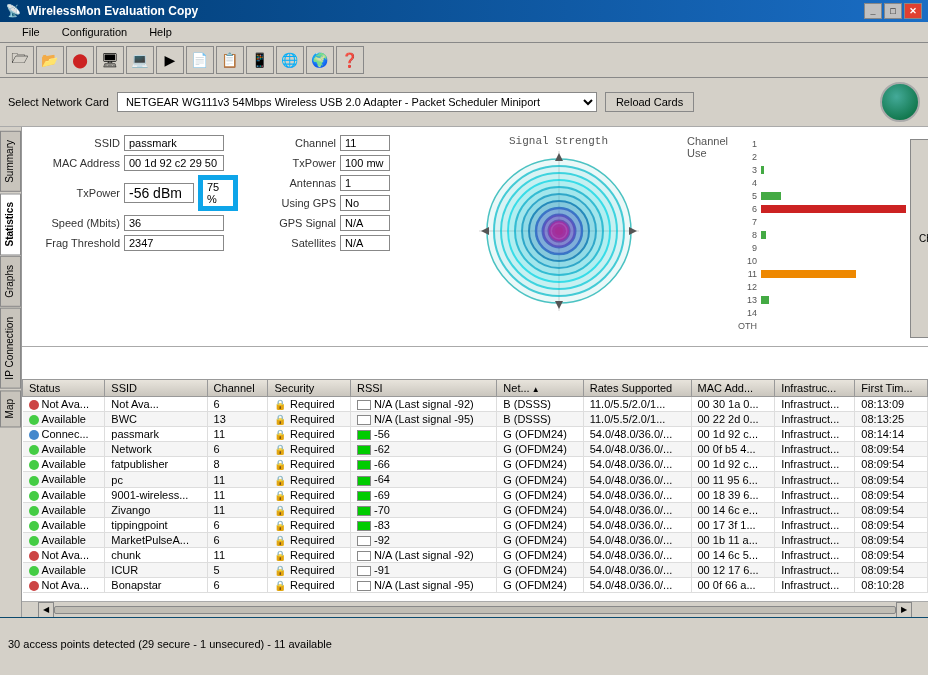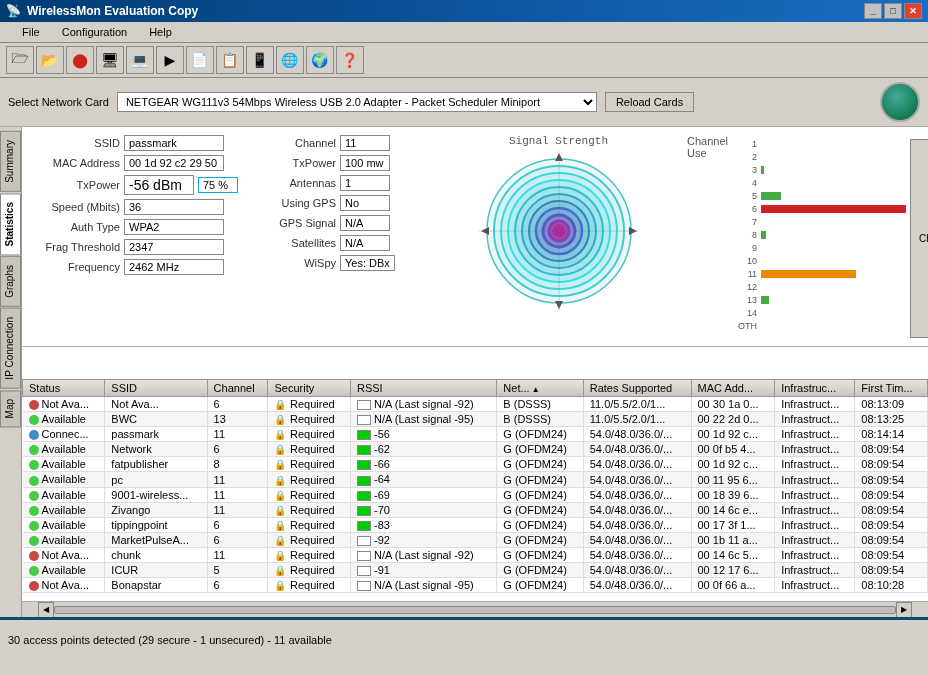--- a/index.html
+++ b/index.html
@@ -152,21 +152,21 @@
     }
     .field-value {
       background: white;
       border: 1px solid #888;
       padding: 1px 4px;
       font-size: 11px;
       min-width: 100px;
     }
     .field-value.short { min-width: 50px; }
     .signal-dbm { border: 1px solid #888; padding: 1px 4px; min-width: 70px; font-size: 14px; }
-    .signal-pct { border: 1px solid #0ea5e9; padding: 1px 4px; min-width: 40px; font-size: 11px; }
+    .signal-pct { border: 5px solid #0ea5e9; padding: 1px 4px; min-width: 40px; font-size: 11px; }
 
     .signal-chart-area {
       flex: 1;
       display: flex;
       flex-direction: column;
       align-items: center;
       min-width: 200px;
     }
     .chart-title { font-size: 11px; color: #555; margin-bottom: 4px; font-family: Liberation Mono, monospace; }
 
@@ -257,22 +257,22 @@
       border: 1px solid #888;
       background: #00cc00;
       vertical-align: middle;
     }
     .rssi-bar.empty { background: white; }
 
     .lock-icon { font-size: 10px; color: #888; }
 
     .status-bar {
       background: #d4d0c8;
-      border-top: 3px solid #0c4a6e;
-      padding: 14px 8px;
+      border-top: 1px solid #0c4a6e;
+      padding: 20px 8px;
       font-size: 11px;
       display: flex;
       align-items: center;
     }
 
     .scrollbar-area {
       height: 16px;
       background: #d4d0c8;
       border-top: 1px solid #aaa;
       display: flex;
@@ -360,31 +360,23 @@
           <div class="field-row">
             <span class="field-label">TxPower</span>
             <span class="signal-dbm">-56 dBm</span>
             <span class="signal-pct">75 %</span>
           </div>
           <div class="field-row">
             <span class="field-label">Speed (Mbits)</span>
             <span class="field-value">36</span>
           </div>
           <div class="field-row">
-            <span class="field-label">Auth Type</span>
-            <span class="field-value">WPA2</span>
-          </div>
-          <div class="field-row">
             <span class="field-label">Frag Threshold</span>
             <span class="field-value">2347</span>
           </div>
-          <div class="field-row">
-            <span class="field-label">Frequency</span>
-            <span class="field-value">2462 MHz</span>
-          </div>
         </div>
 
         <div style="display:flex; flex-direction:column; gap:4px;">
           <div class="field-row">
             <span class="field-label">Channel</span>
             <span class="field-value short">11</span>
           </div>
           <div class="field-row">
             <span class="field-label">TxPower</span>
             <span class="field-value short">100 mw</span>
@@ -397,24 +389,20 @@
             <span class="field-label">Using GPS</span>
             <span class="field-value short">No</span>
           </div>
           <div class="field-row">
             <span class="field-label">GPS Signal</span>
             <span class="field-value short">N/A</span>
           </div>
           <div class="field-row">
             <span class="field-label">Satellites</span>
             <span class="field-value short">N/A</span>
-          </div>
-          <div class="field-row">
-            <span class="field-label">WiSpy</span>
-            <span class="field-value short">Yes: DBx</span>
           </div>
         </div>
       </div>
 
       <div class="signal-chart-area">
         <div class="chart-title">Signal Strength</div>
         <div class="radar-container">
           <svg width="160" height="160" viewBox="0 0 160 160">
 
             <line x1="80" y1="0" x2="80" y2="160" stroke="#aaa" stroke-width="0.5"></line>

